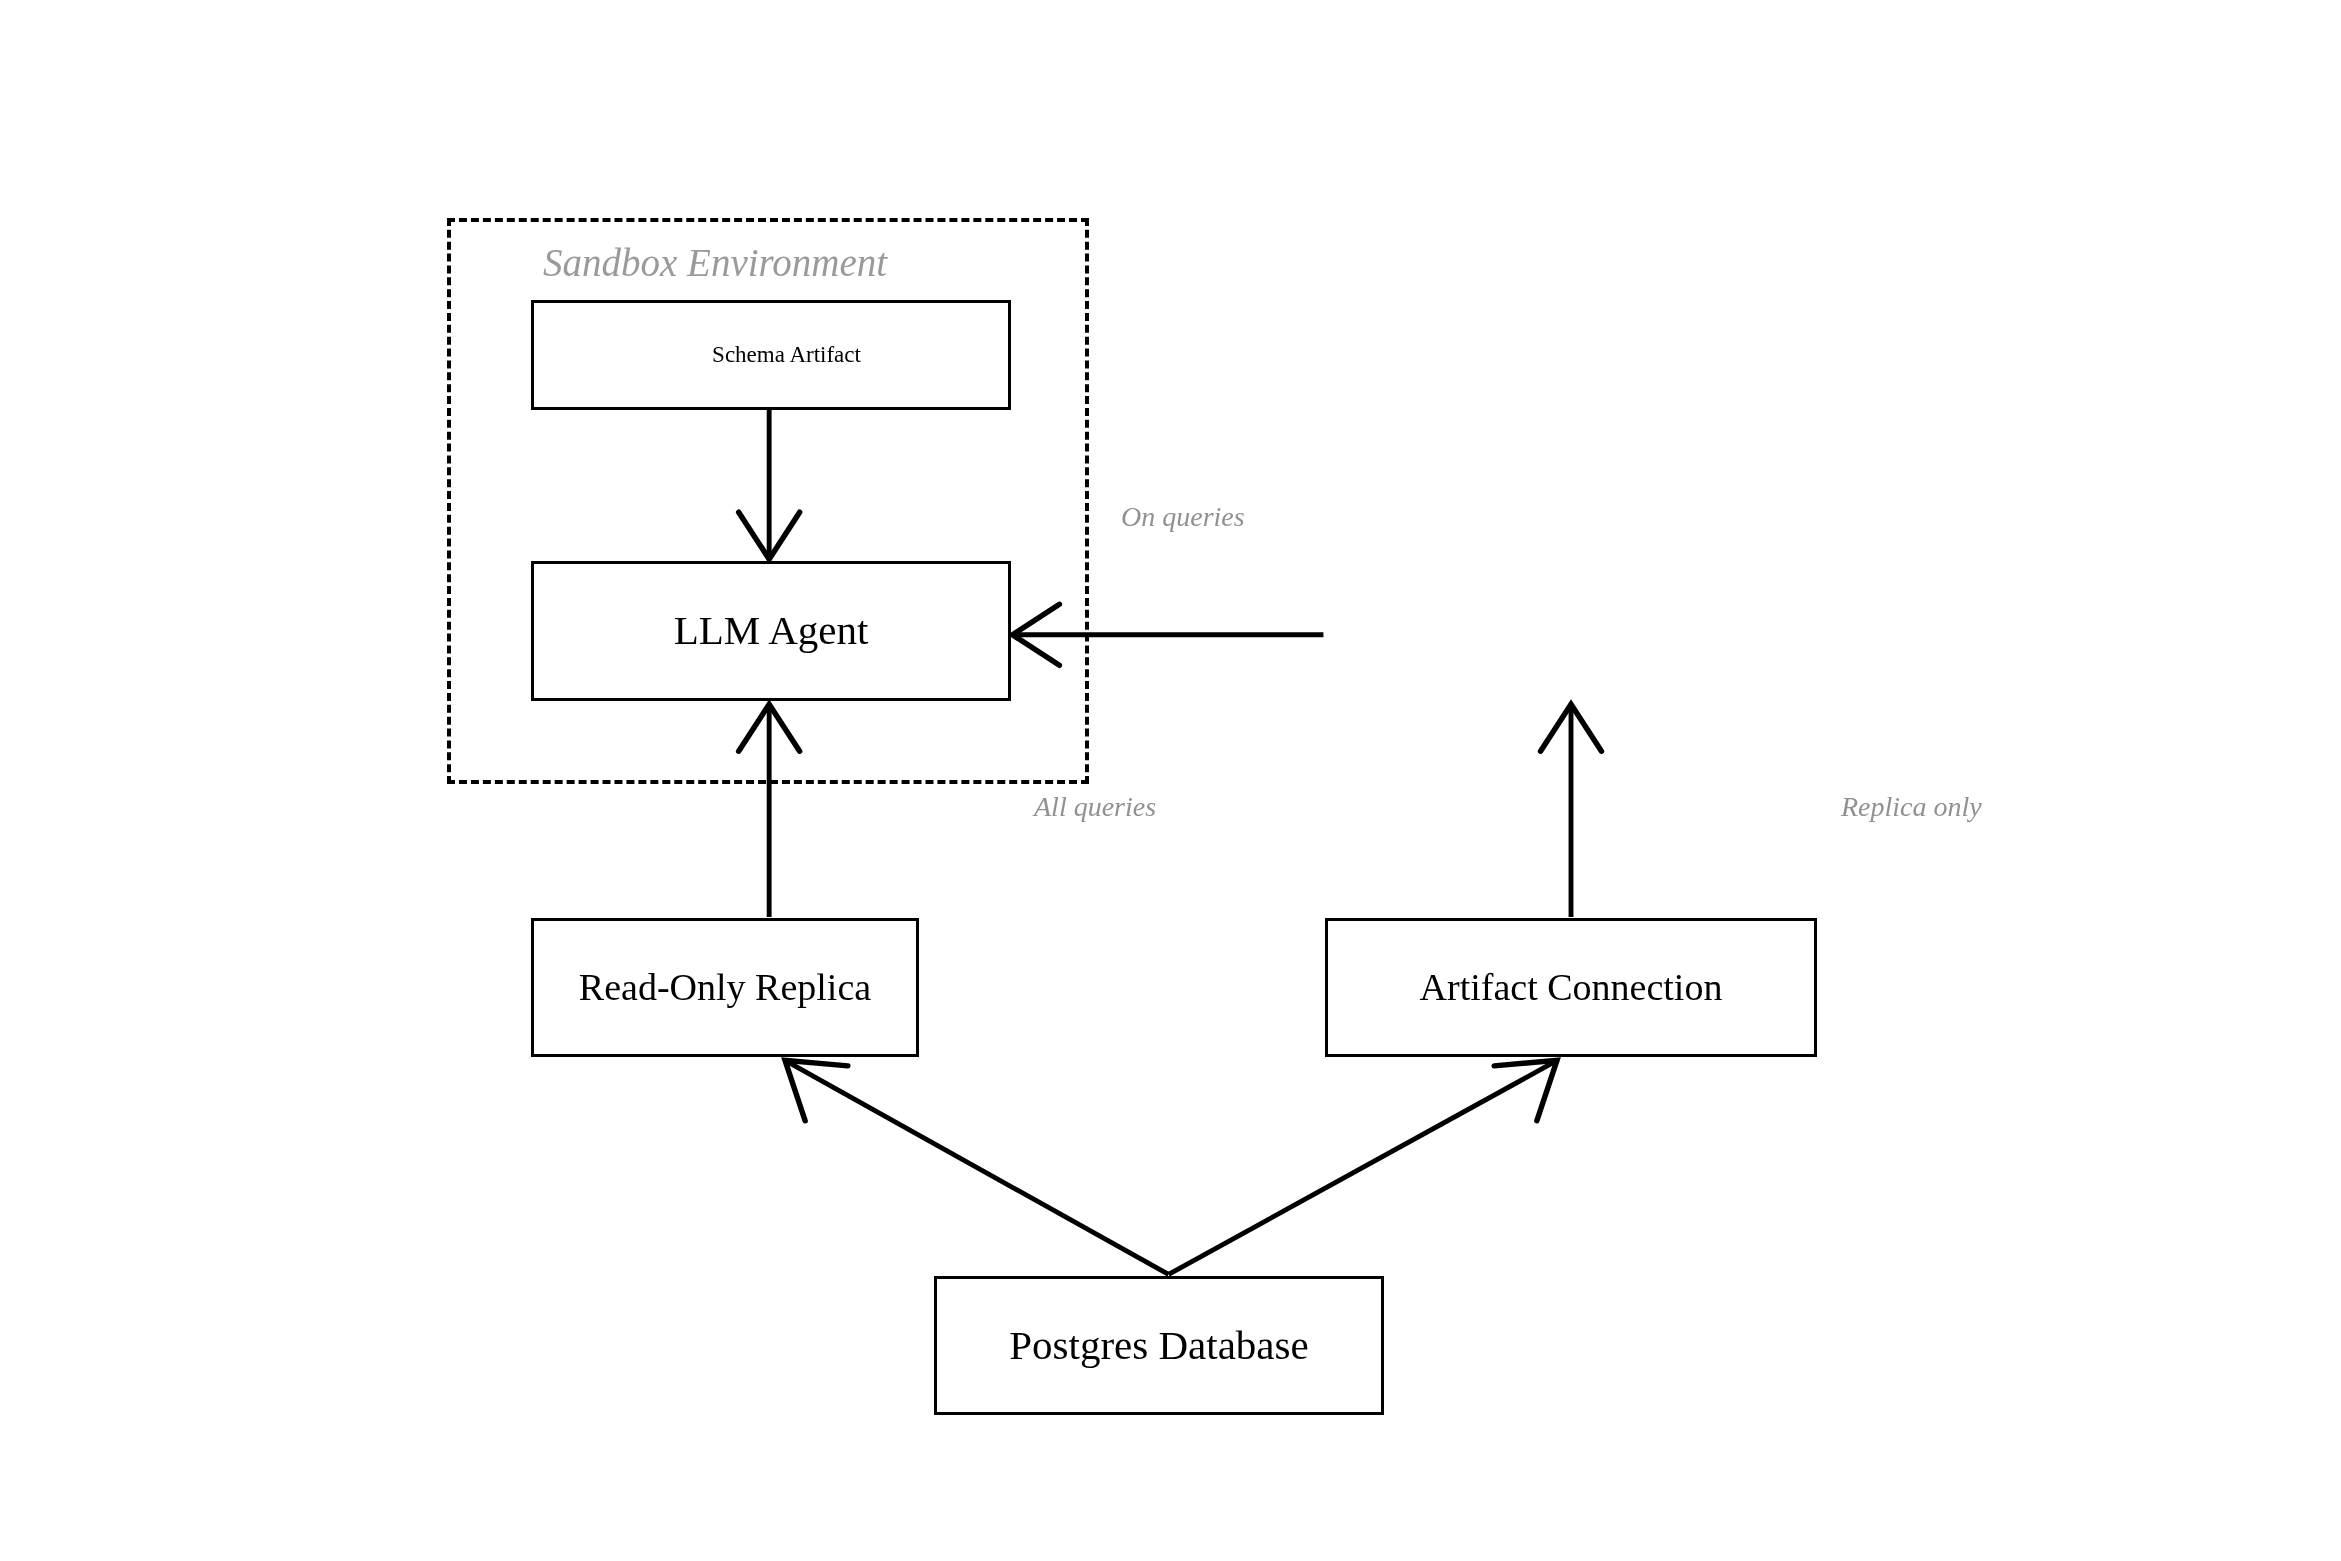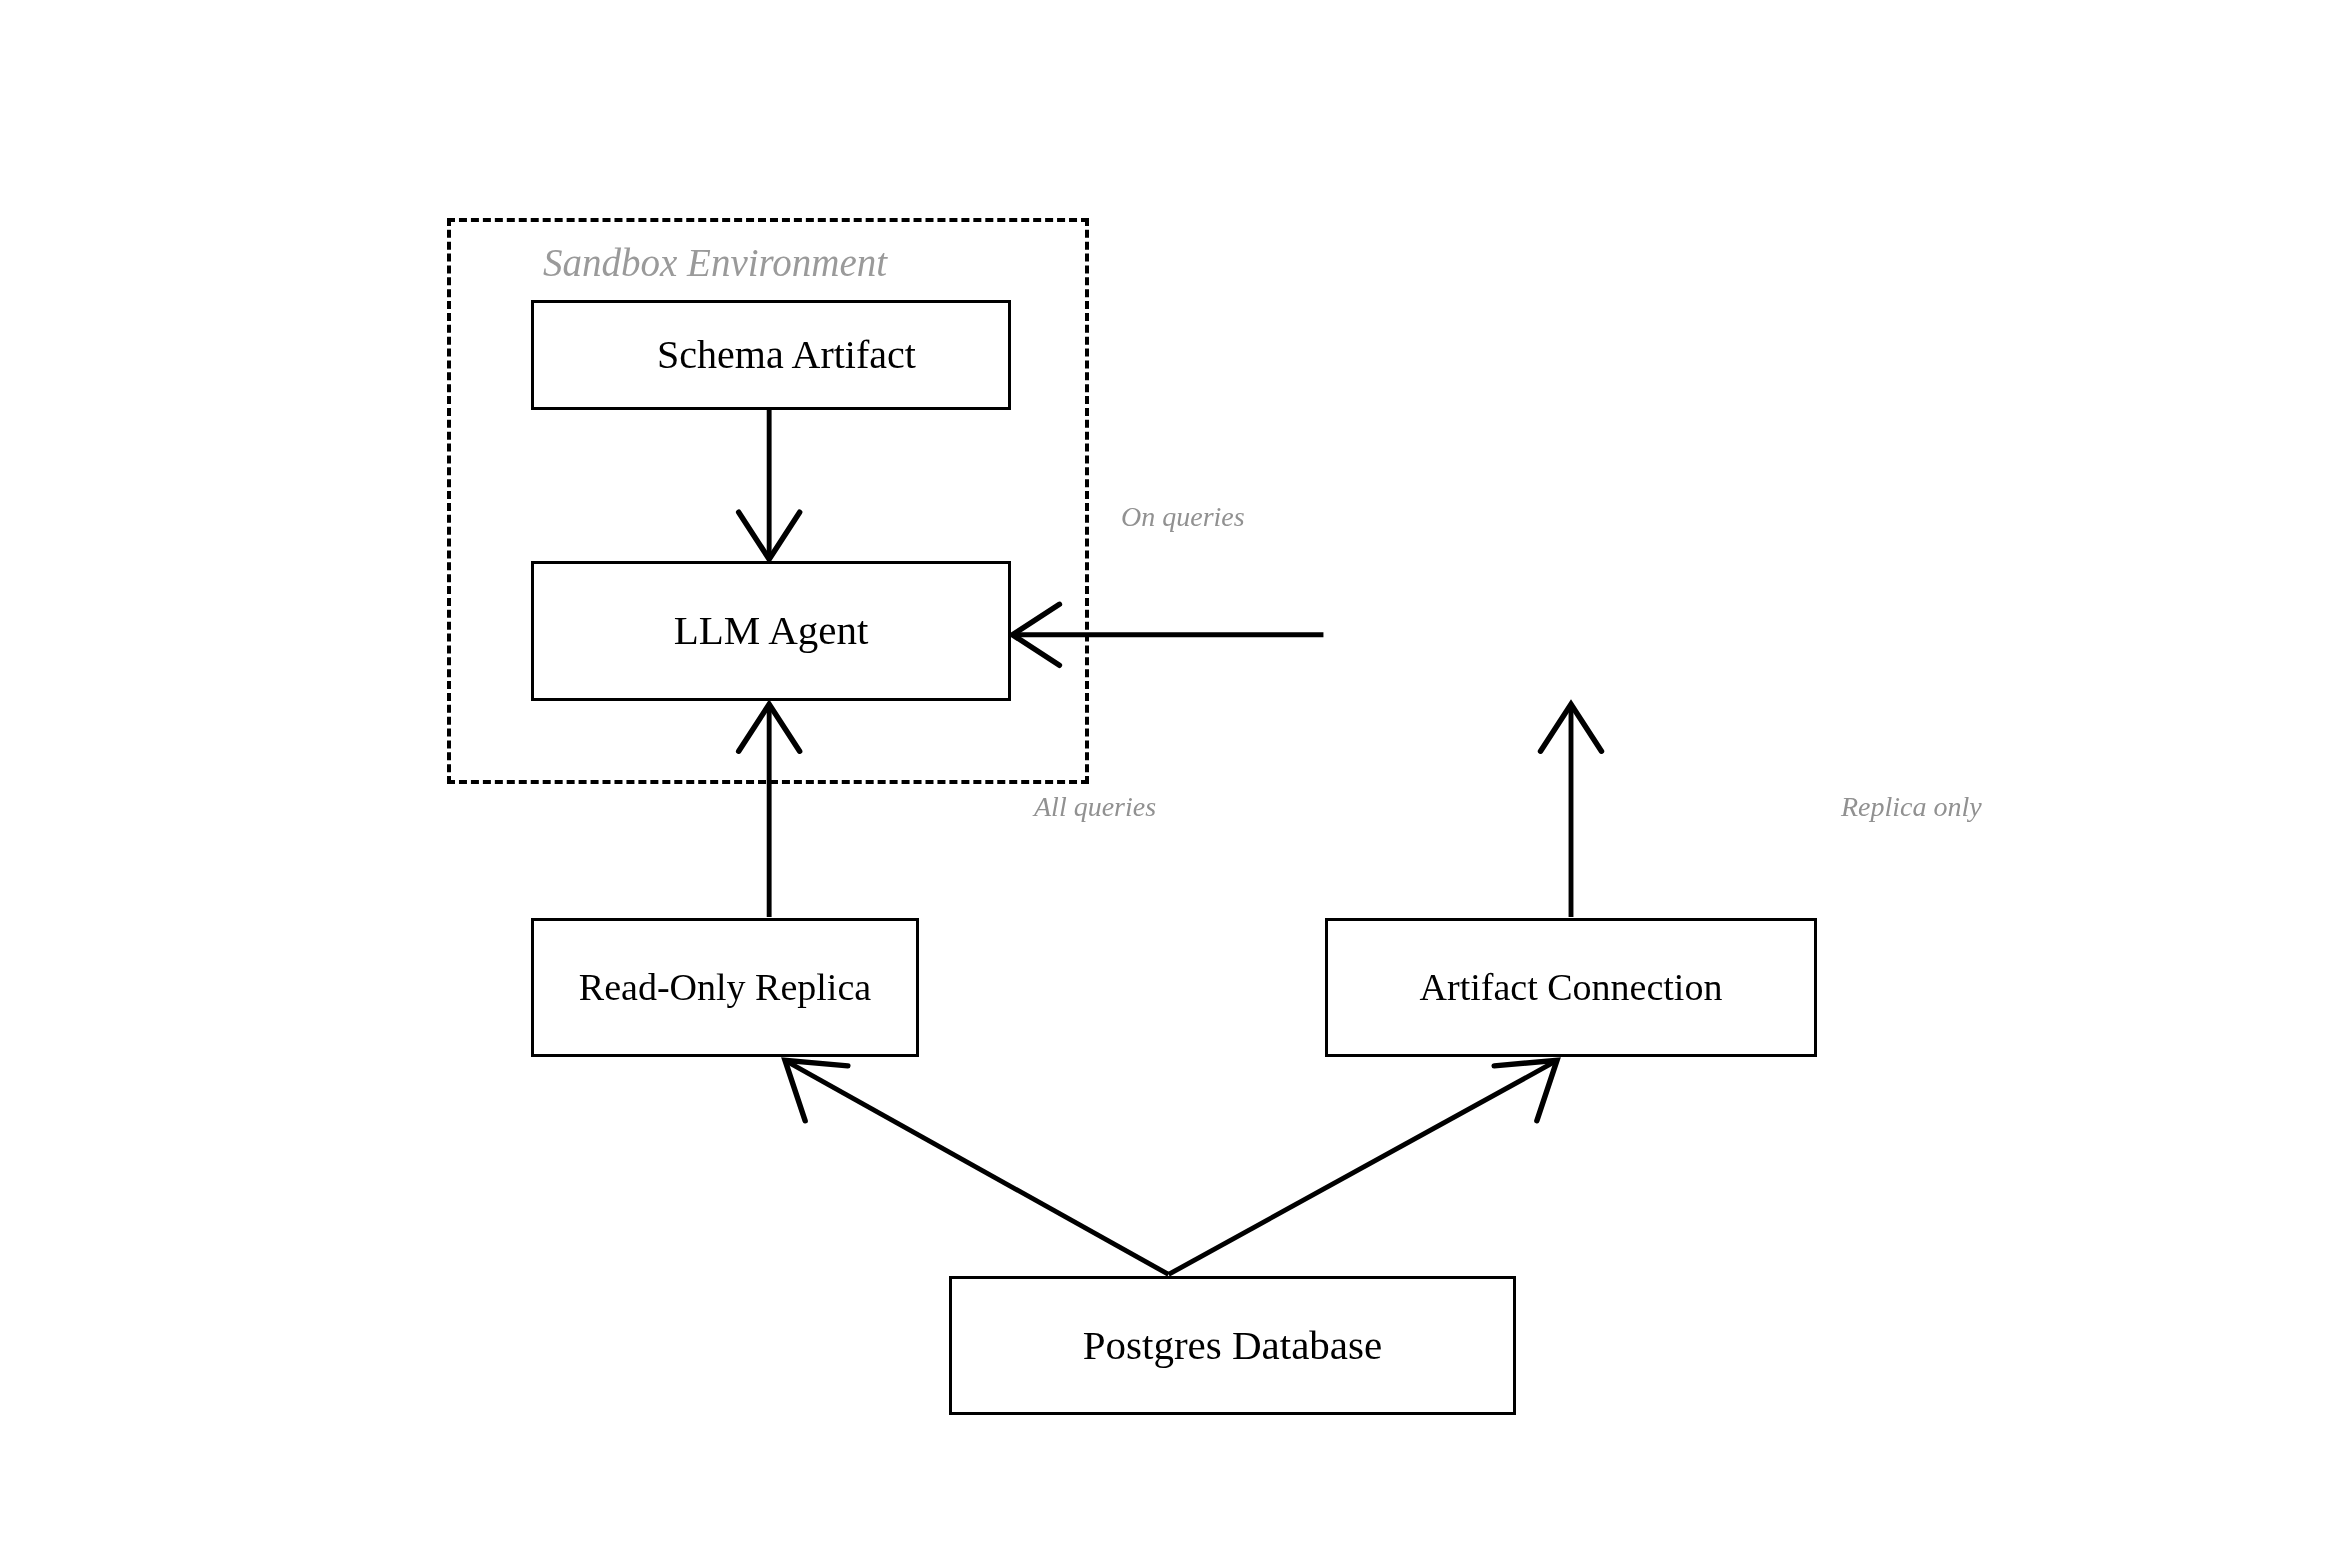--- a/index.html
+++ b/index.html
@@ -34,21 +34,21 @@
   }
   .node-box.shaded {
     background: #f4f4f4;
   }
   .node-label {
     color: #000000;
     line-height: 1.1;
     white-space: nowrap;
     font-weight: normal;
   }
-  .size-md { font-size: 40px; margin-left: 31px; }
+  .size-md { font-size: 23px; margin-left: 31px; }
   .size-lg { font-size: 38px; }
   .size-xl { font-size: 41px; }
 
   .sandbox-frame {
     position: absolute;
     box-sizing: border-box;
     border: 4.3px dashed #000000;
     background: transparent;
   }
   .group-title {
@@ -121,21 +121,21 @@
 
 
   <div class="node-box" style="left:531px; top:918px; width:388px; height:139px;">
     <span class="node-label size-lg">Read-Only Replica</span>
   </div>
 
   <div class="node-box" style="left:1325px; top:918px; width:492px; height:139px;">
     <span class="node-label size-lg">Artifact Connection</span>
   </div>
 
-  <div class="node-box" style="left:934px; top:1276px; width:567px; height:139px;margin-left:15px;">
+  <div class="node-box" style="left:934px; top:1276px; width:450px; height:139px;">
     <span class="node-label size-xl">Postgres Database</span>
   </div>
 
   <div class="edge-label" style="left:1121px; top:503px;">On queries</div>
 
   <div class="edge-label" style="left:1014px; top:793px;margin-left:20px;">All queries</div>
 
   <div class="edge-label" style="left:1841px; top:793px;">Replica only</div>
 
 </div>

